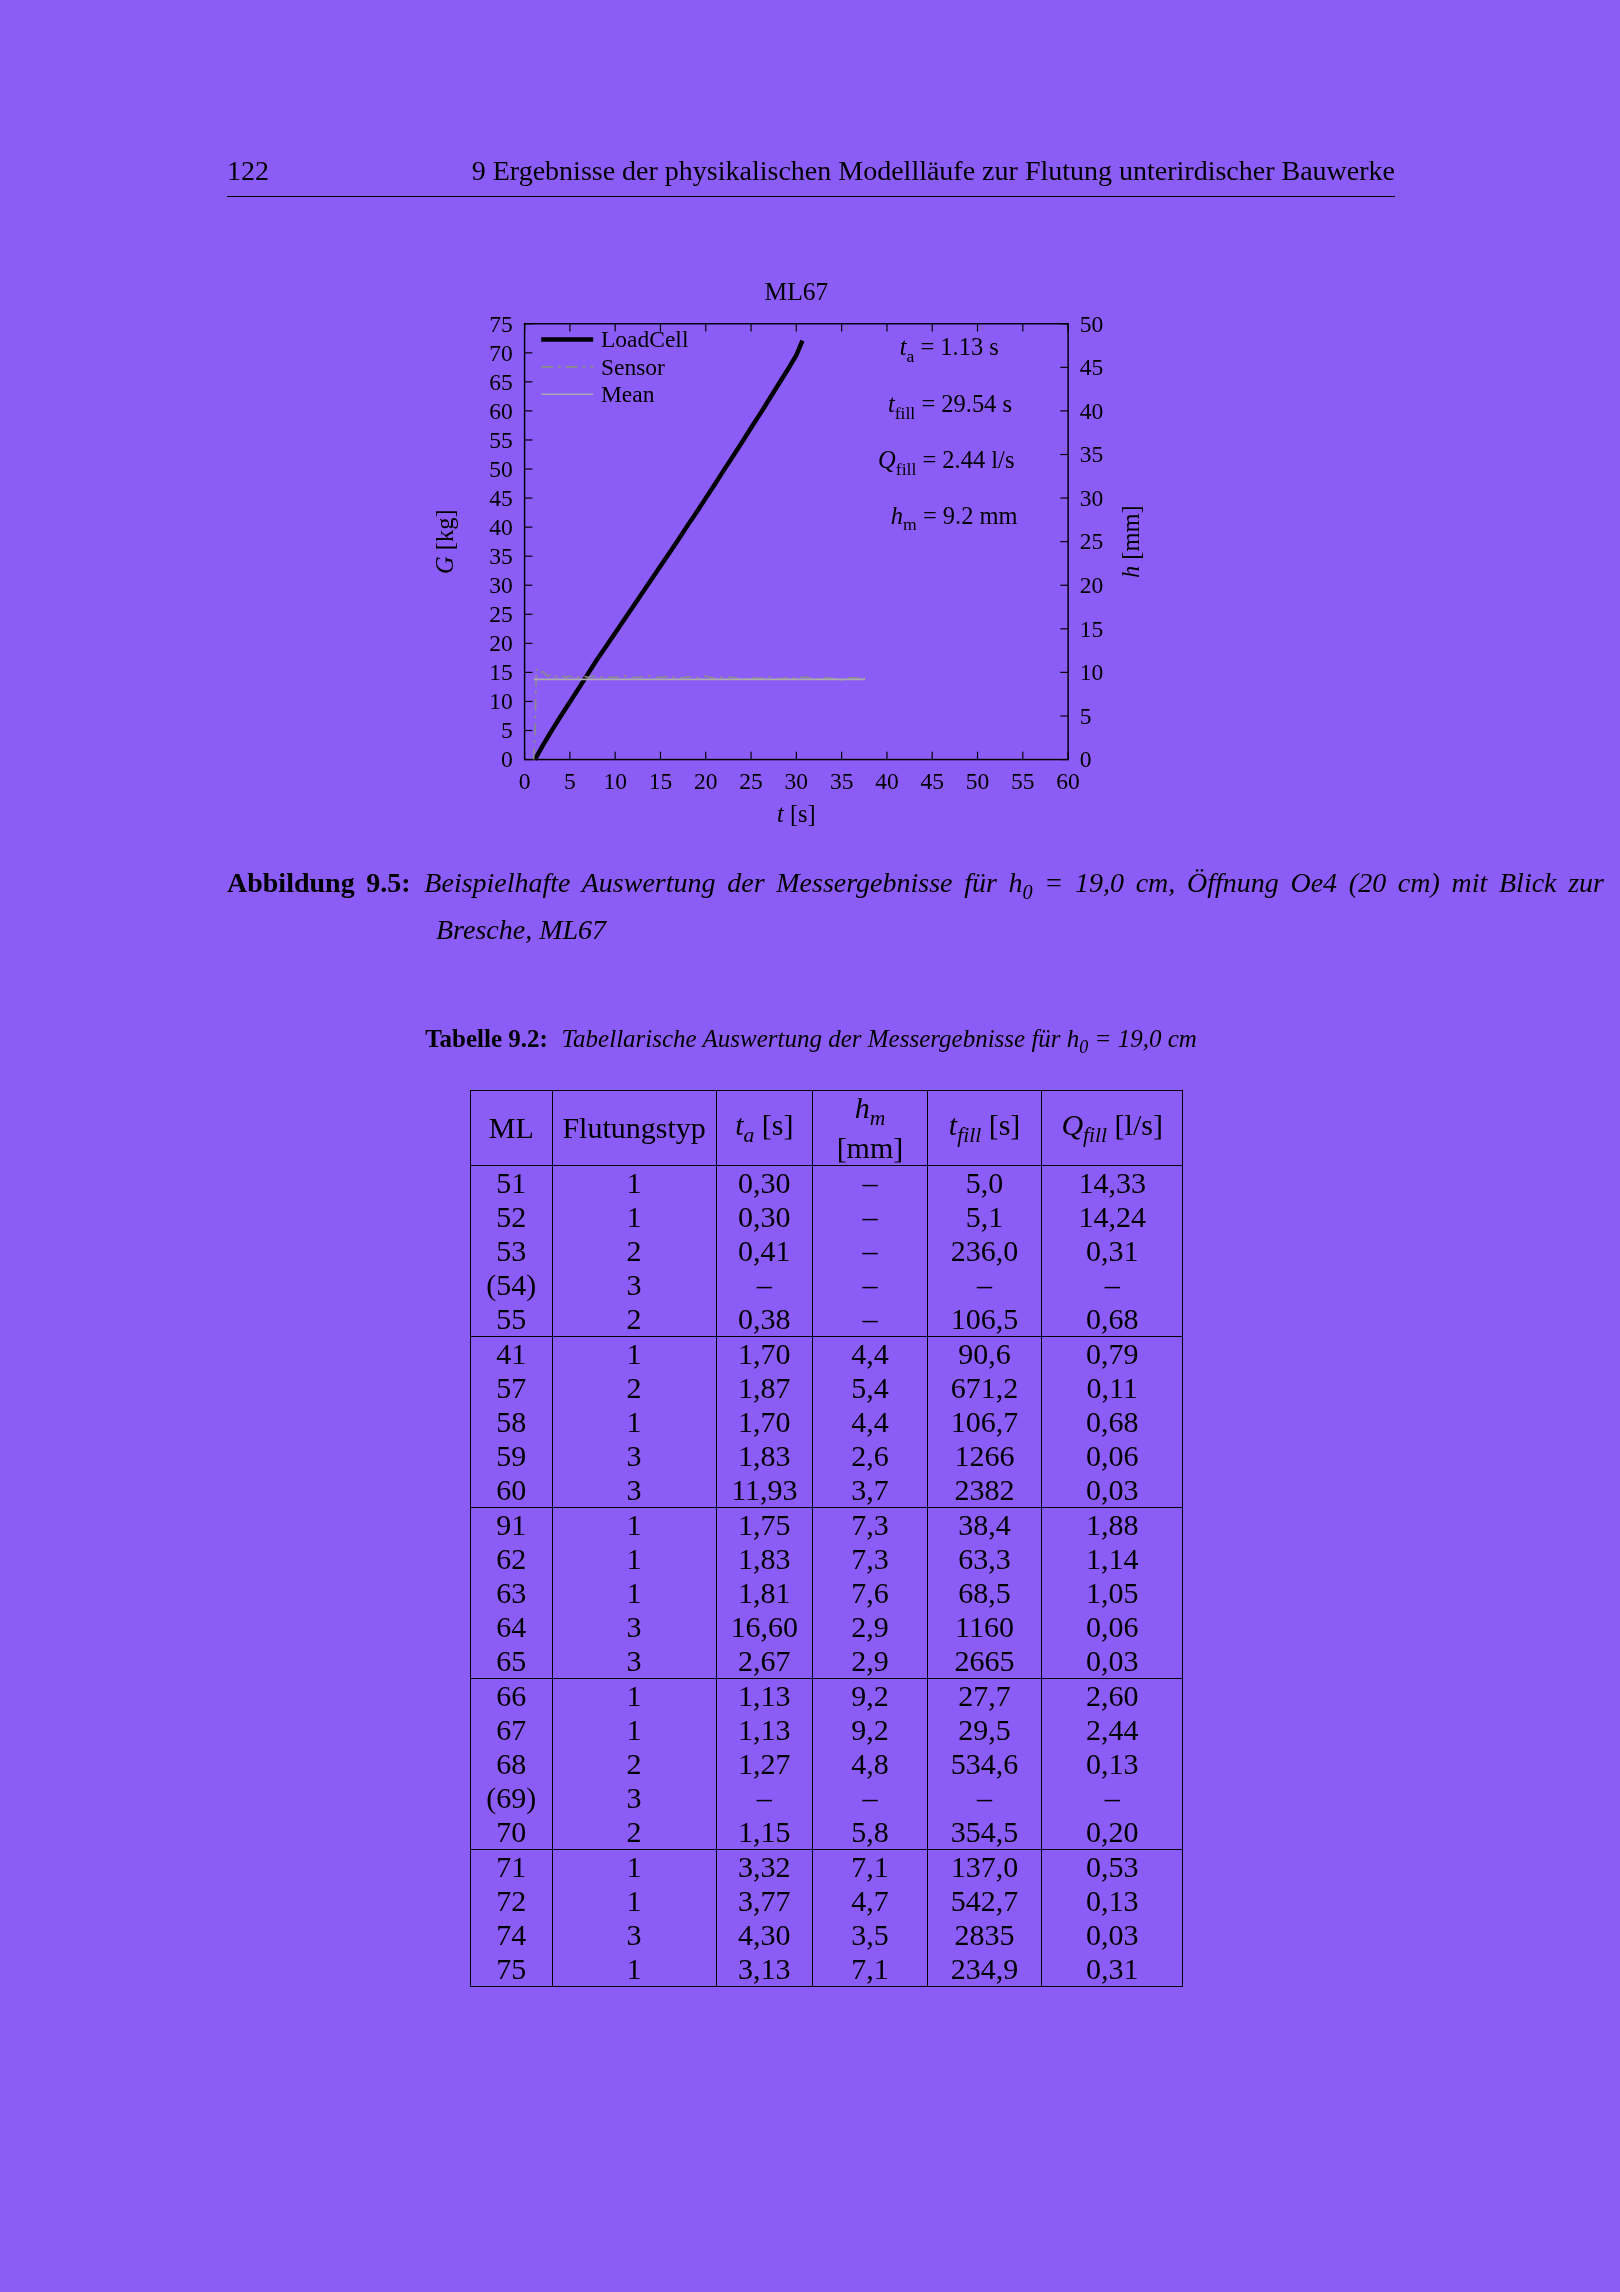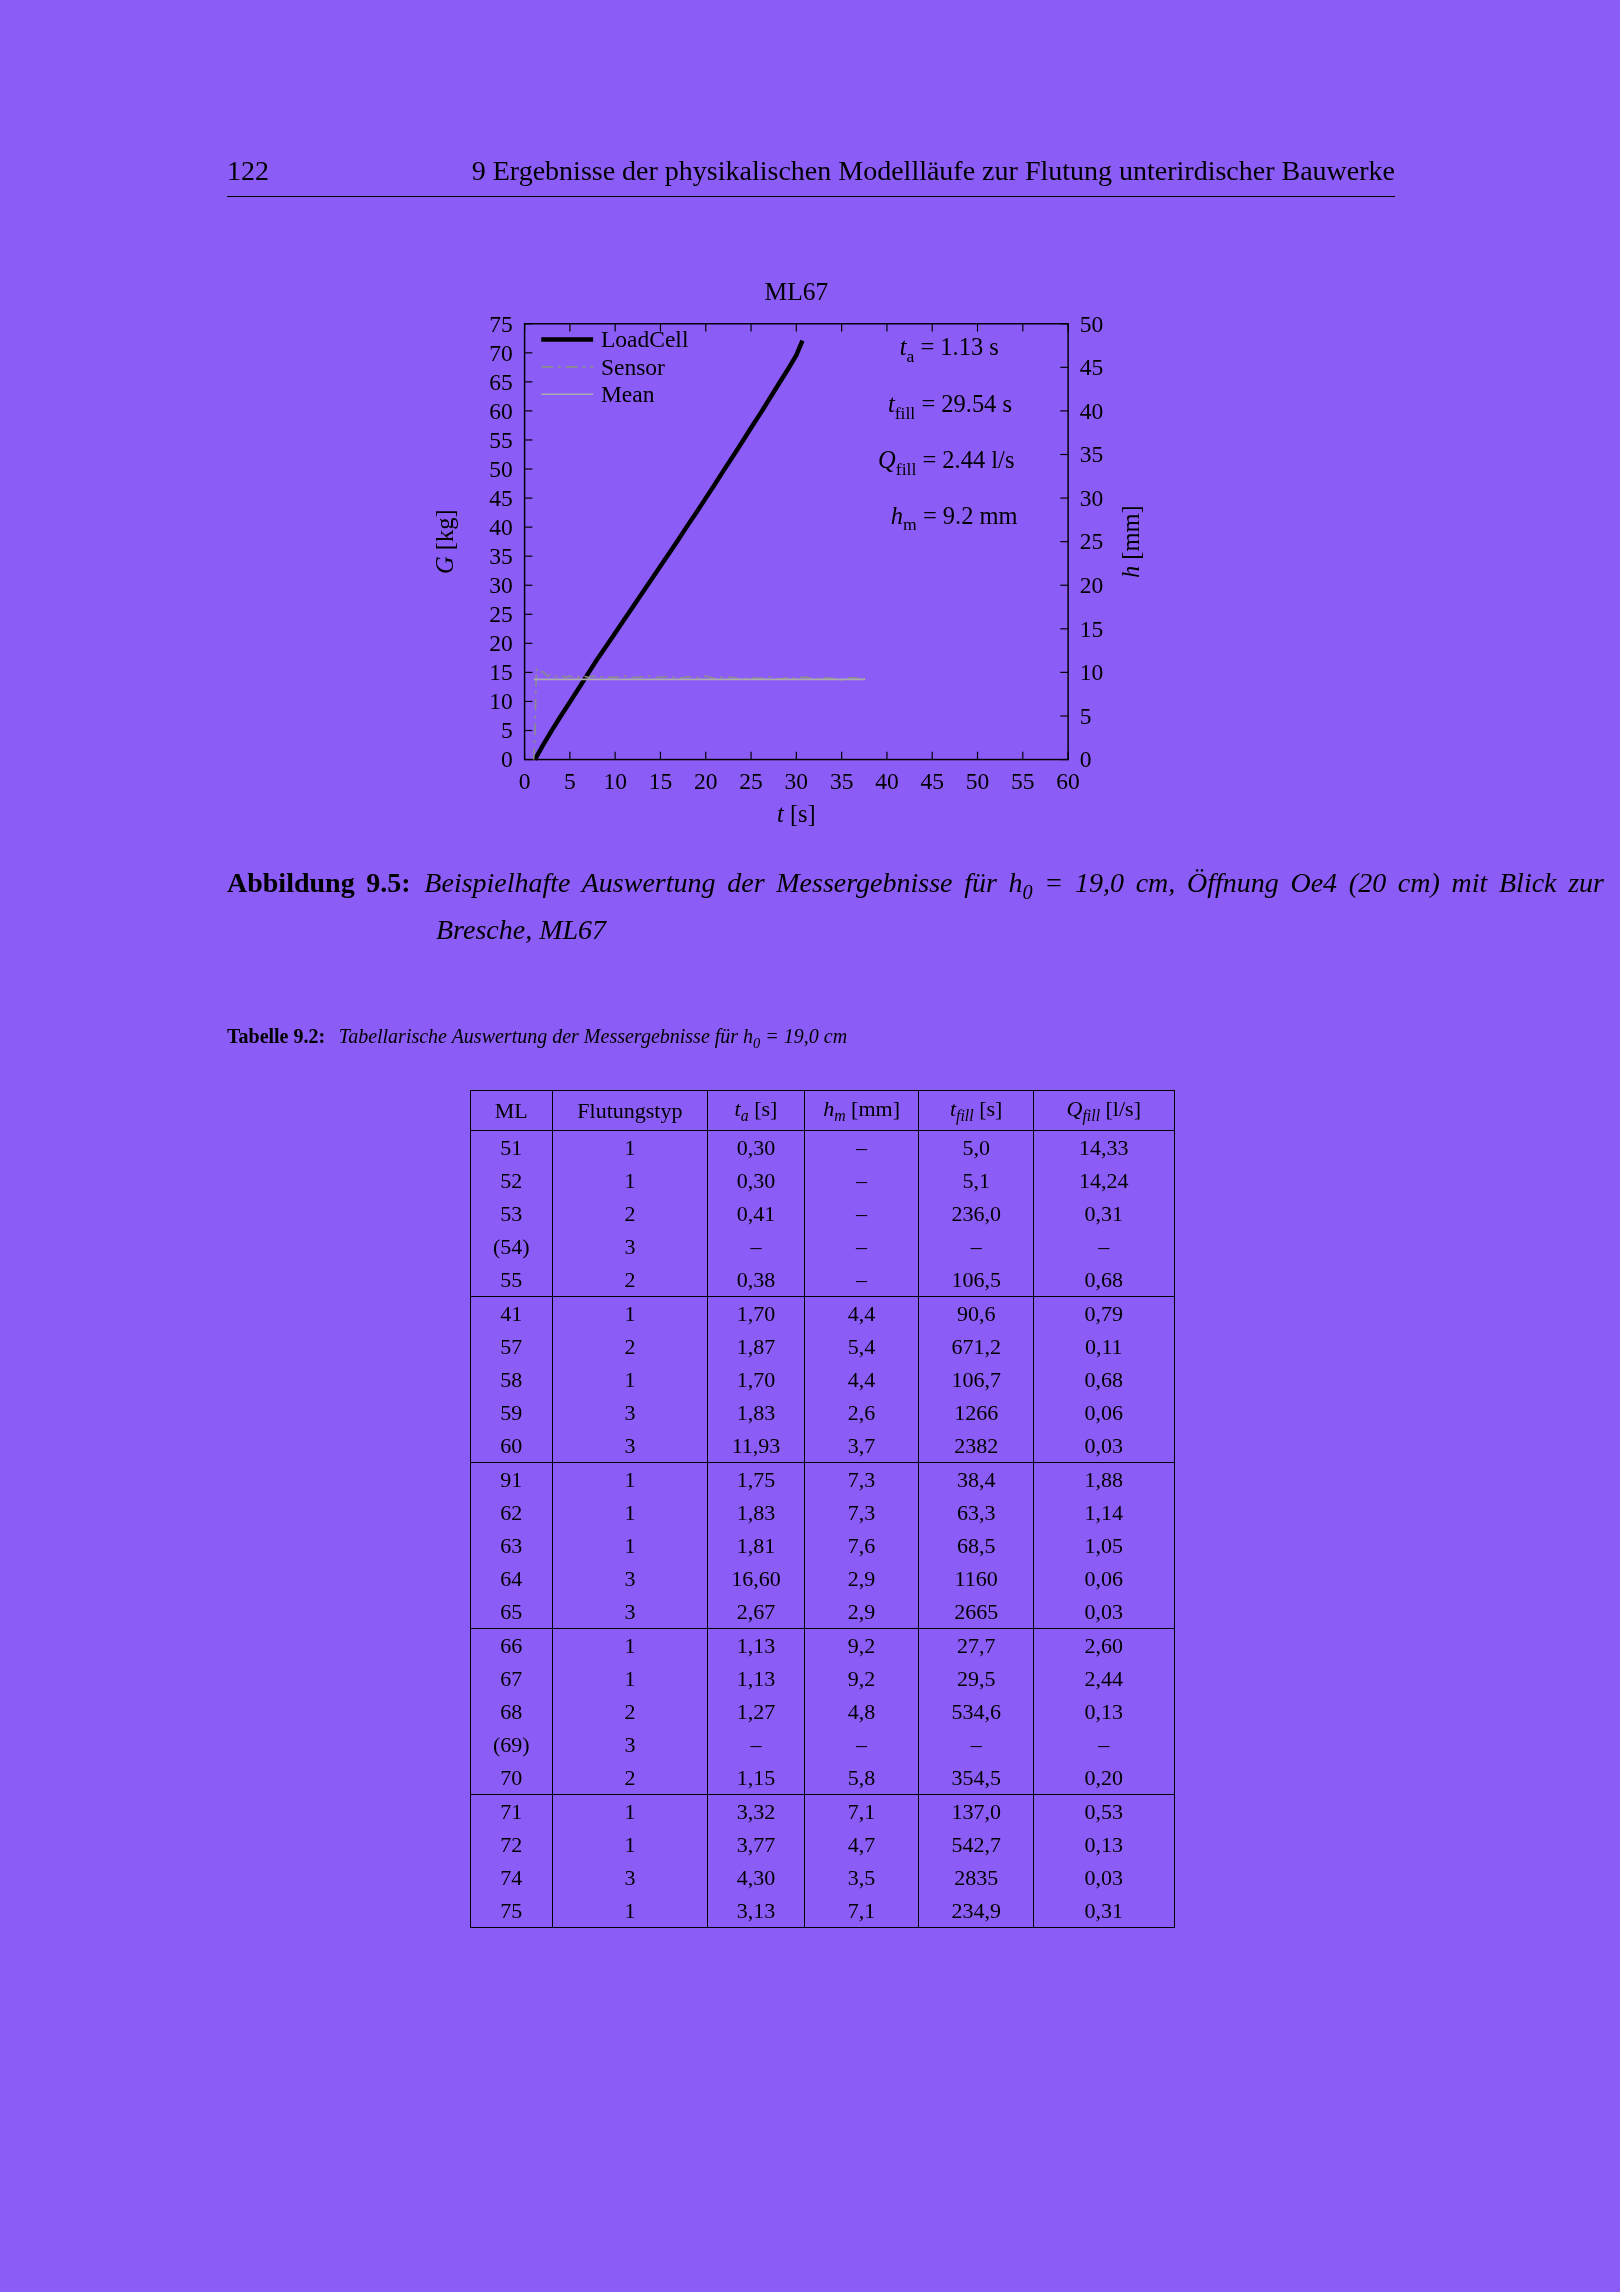--- a/index.html
+++ b/index.html
@@ -33,28 +33,28 @@
     font-size:28px;line-height:1.55;
     text-align:justify;
     padding-left:209px;text-indent:-209px;
   }
   .cap-label{font-weight:bold;margin-right:13.7px;}
   .cap-text{font-style:italic;}
 
   
   .tab-caption{
     position:absolute;left:227px;top:1025px;width:1168px;
-    font-size:20px;
+    font-size:25px;text-align:center;
   }
 
   
   table.results{
     position:absolute;left:470px;top:1090px;
     border-collapse:collapse;
-    font-size:22px;
+    font-size:30px;
   }
   .results th,.results td{
     border-left:1.5px solid #000;
     border-right:1.5px solid #000;
     text-align:center;
     font-weight:normal;
     padding:0 9.8px;
   }
   .results th{height:39px;}
   .results td{height:33px;}

